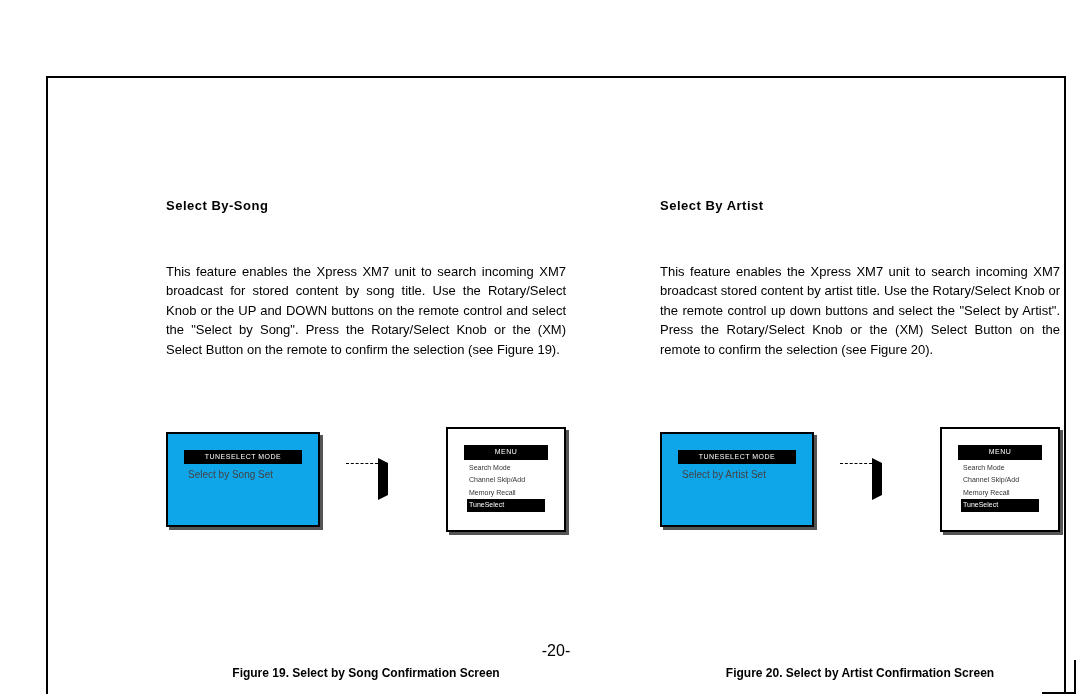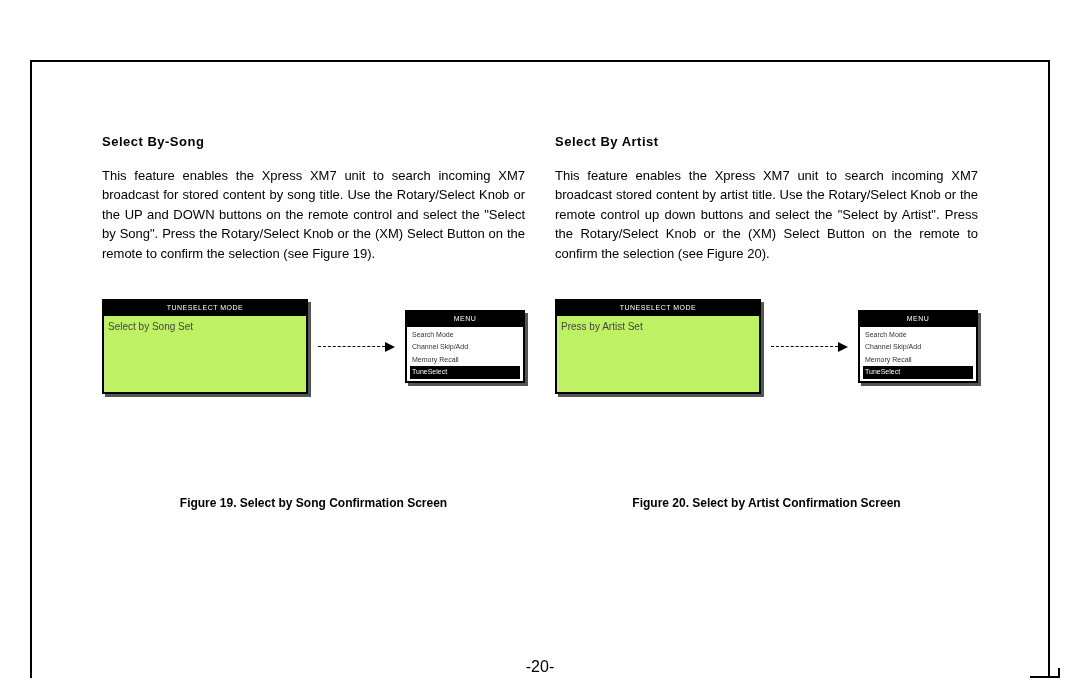--- a/index.html
+++ b/index.html
@@ -1,17 +1,17 @@
 <!DOCTYPE html>
 <html><head>
   <meta charset="utf-8">
   <style>
     * {
       margin: 0;
-      padding: 0;
+      padding: 16px;
       box-sizing: border-box;
     }
     body {
       width: 1080px;
       height: 698px;
       background: #fff;
       font-family: Arial, Helvetica, sans-serif;
       position: relative;
     }
     .page-frame {
@@ -54,24 +54,24 @@
       text-align: justify;
       margin-bottom: 36px;
     }
     .figure-row {
       display: flex;
       align-items: center;
       gap: 10px;
       margin-top: 30px;
     }
     .screen-box {
-      background: #bef264;
+      background: #0ea5e9;
       border: 2px solid #000;
       box-shadow: 3px 3px 0 #555;
-      width: 206px;
+      width: 154px;
       height: 95px;
       overflow: hidden;
     }
     .menu-box {
       background: #fff;
       border: 2px solid #000;
       box-shadow: 3px 3px 0 #555;
       width: 120px;
       overflow: hidden;
     }
@@ -170,21 +170,21 @@
       <div class="caption">Figure 19. Select by Song Confirmation Screen</div>
     </div>
 
     <div class="column">
       <div class="heading">Select  By  Artist</div>
       <div class="body-text">This feature enables the Xpress XM7 unit to search  incoming XM7 broadcast stored content by artist title.  Use the Rotary/Select Knob or the remote control up down buttons and select the "Select by Artist".  Press the Rotary/Select Knob or the (XM) Select Button on the remote to confirm the selection (see Figure 20).</div>
 
       <div class="figure-row">
         <div class="screen-box">
           <div class="box-title">TUNESELECT MODE</div>
-          <div class="box-body">Press by Artist Set</div>
+          <div class="box-body">Select by Artist Set</div>
         </div>
         <div class="arrow-link">
           <div class="dashed"></div>
           <div class="arrow-head"></div>
         </div>
         <div class="menu-box">
           <div class="box-title">MENU</div>
           <div class="menu-body">
             <div class="menu-item">Search Mode</div>
             <div class="menu-item">Channel Skip/Add</div>

